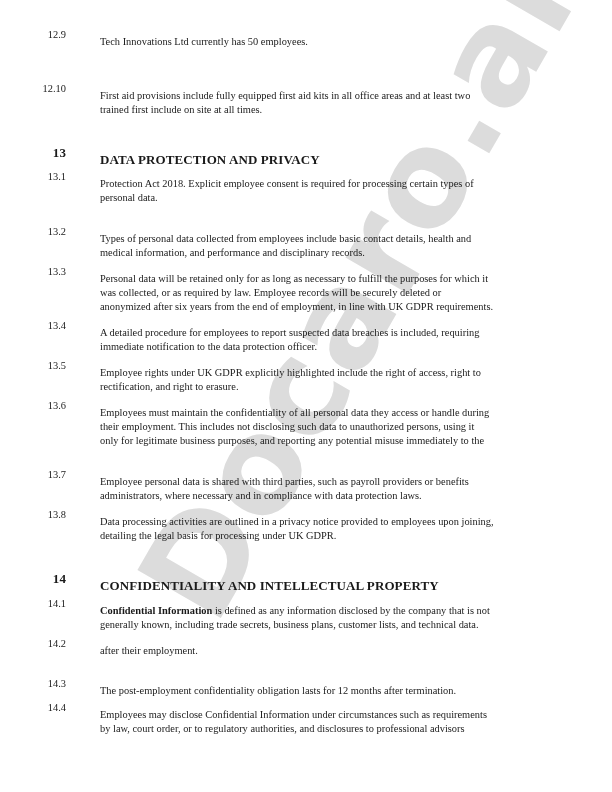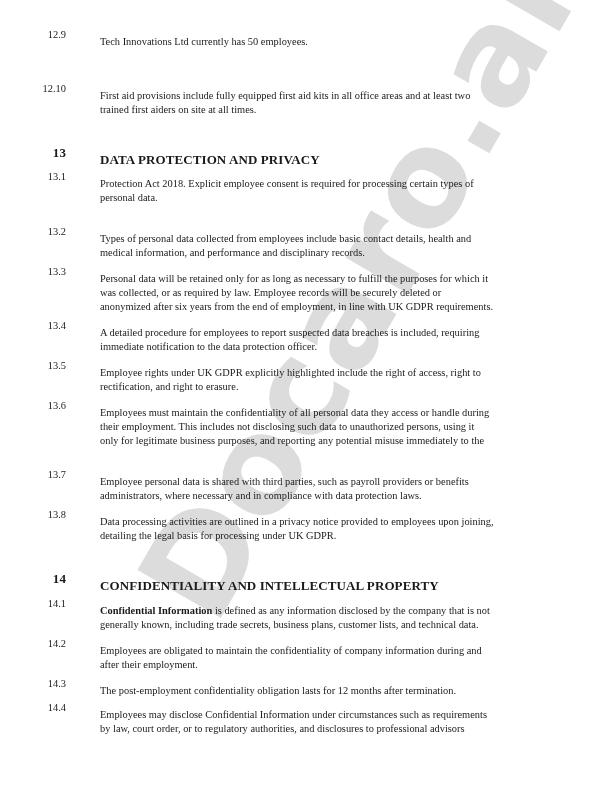--- a/index.html
+++ b/index.html
@@ -34,21 +34,21 @@
       <div class="item" style="top: 28px;">
         <span class="num">12.9</span>
         <div class="text">
           <div>Tech Innovations Ltd currently has 50 employees.</div>
         </div>
       </div>
       <div class="item" style="top: 82px;">
         <span class="num">12.10</span>
         <div class="text">
           <div>First aid provisions include fully equipped first aid kits in all office areas and at least two</div>
-          <div>trained first aiders on site at all times.</div>
+          <div>trained first include on site at all times.</div>
         </div>
       </div>
       <div class="item heading" style="top: 146px;">
         <span class="num">13</span>
         <div class="text">
           <div>DATA PROTECTION AND PRIVACY</div>
         </div>
       </div>
       <div class="item" style="top: 170px;">
         <span class="num">13.1</span>
@@ -117,21 +117,20 @@
       <div class="item" style="top: 597px;">
         <span class="num">14.1</span>
         <div class="text">
           <div><b>Confidential Information</b><span> is defined as any information disclosed by the company that is not</span></div>
           <div>generally known, including trade secrets, business plans, customer lists, and technical data.</div>
         </div>
       </div>
       <div class="item" style="top: 637px;">
         <span class="num">14.2</span>
         <div class="text">
-          <div>Employees are obligated to maintain the confidentiality of company information during and</div>
           <div>after their employment.</div>
         </div>
       </div>
       <div class="item" style="top: 677px;">
         <span class="num">14.3</span>
         <div class="text">
           <div>The post-employment confidentiality obligation lasts for 12 months after termination.</div>
         </div>
       </div>
       <div class="item" style="top: 701px;">

